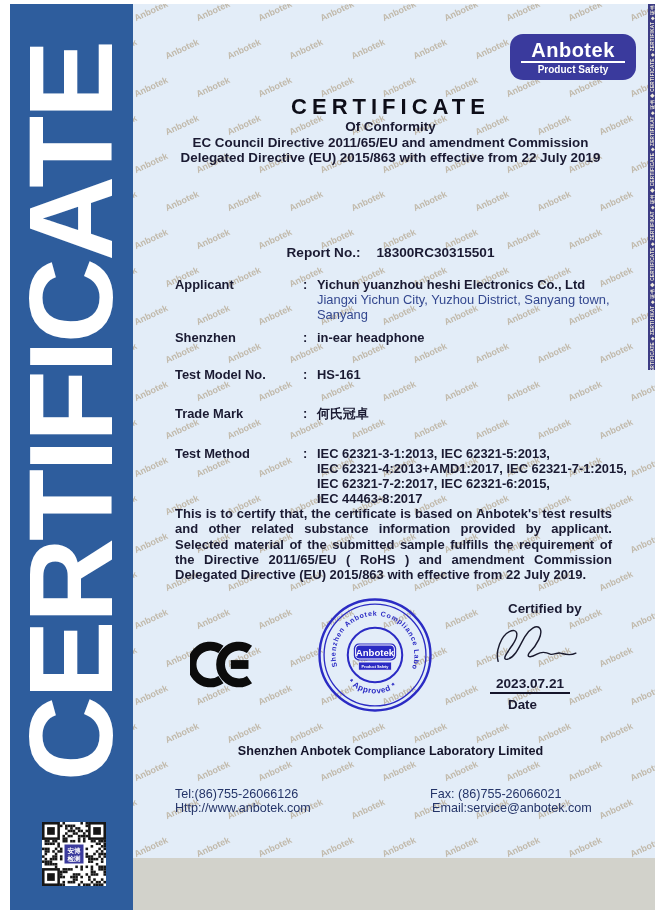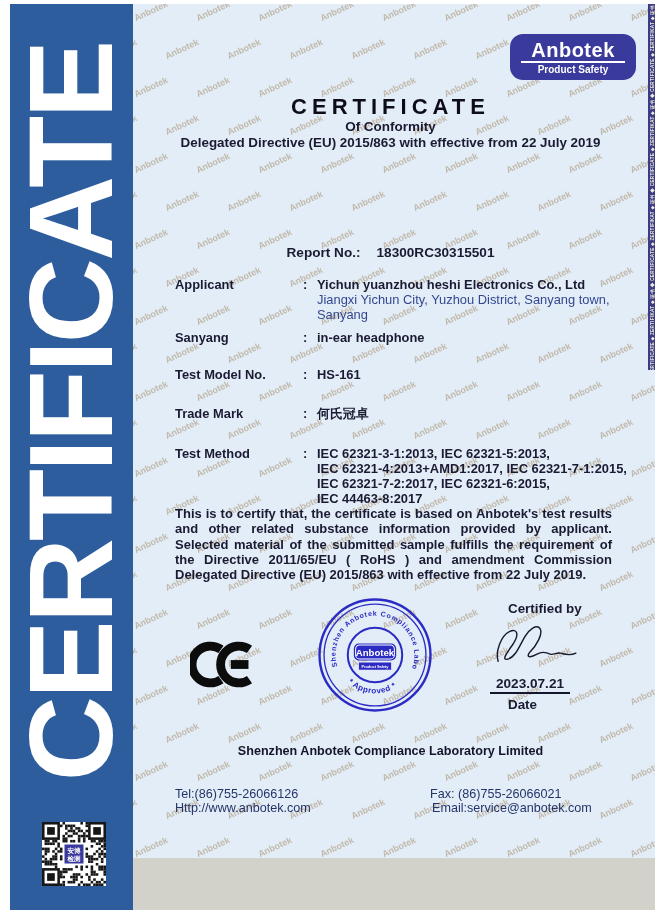--- a/index.html
+++ b/index.html
@@ -294,39 +294,40 @@
 
   <div class="logo">
     <div class="name">Anbotek</div>
     <div class="rule"></div>
     <div class="sub">Product Safety</div>
   </div>
 
   <div class="title">CERTIFICATE</div>
   <div class="subtitle">Of Conformity</div>
   <div class="directives">
+    <div>EC Council Directive 2011/65/EU and amendment Commission</div>
     <div>Delegated Directive (EU) 2015/863 with effective from 22 July 2019</div>
   </div>
 
   <div class="regline r2">
     <span>Report No.:</span>
     <span>18300RC30315501</span>
   </div>
 
   <div class="frow" style="top:277px">
     <span class="flabel">Applicant</span>
     <span class="fcolon">:</span>
     <div class="fvals">
       <div>Yichun yuanzhou heshi Electronics Co., Ltd</div>
       <div class="soft">Jiangxi Yichun City, Yuzhou District, Sanyang town, Sanyang</div>
     </div>
   </div>
 
   <div class="frow" style="top:330px">
-    <span class="flabel">Sanyang</span>
+    <span class="flabel">Shenzhen</span>
     <span class="fcolon">:</span>
     <div class="fvals">
         <div>in-ear headphone</div>
       </div>
   </div>
 
   <div class="frow" style="top:367px">
     <span class="flabel">Test Model No.</span>
     <span class="fcolon">:</span>
     <div class="fvals">

